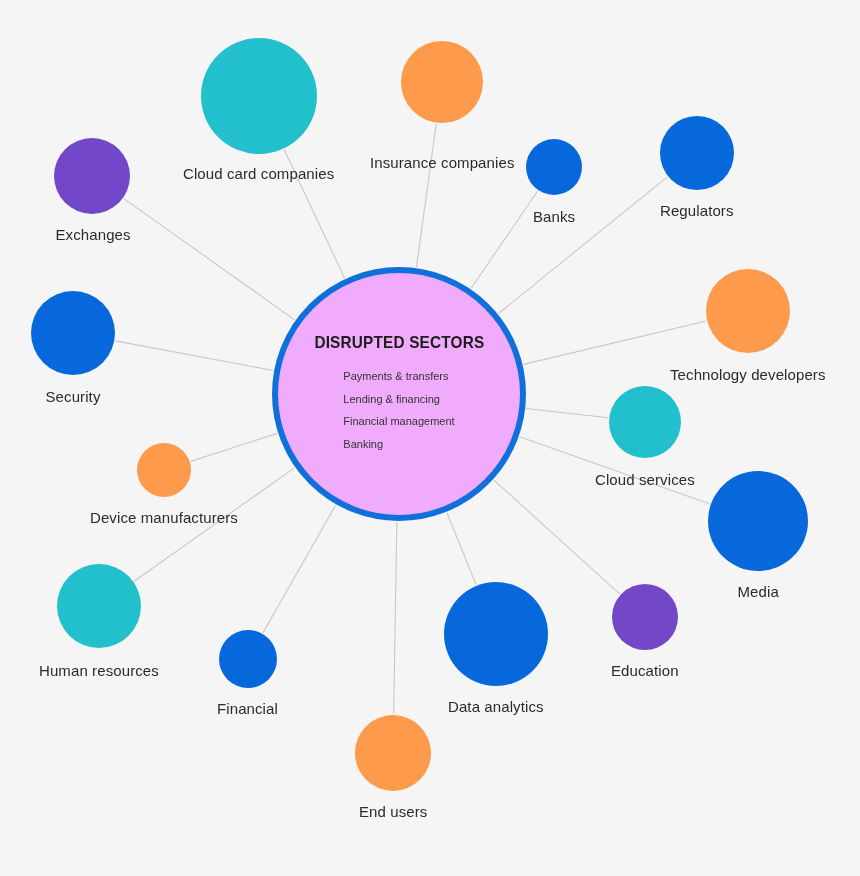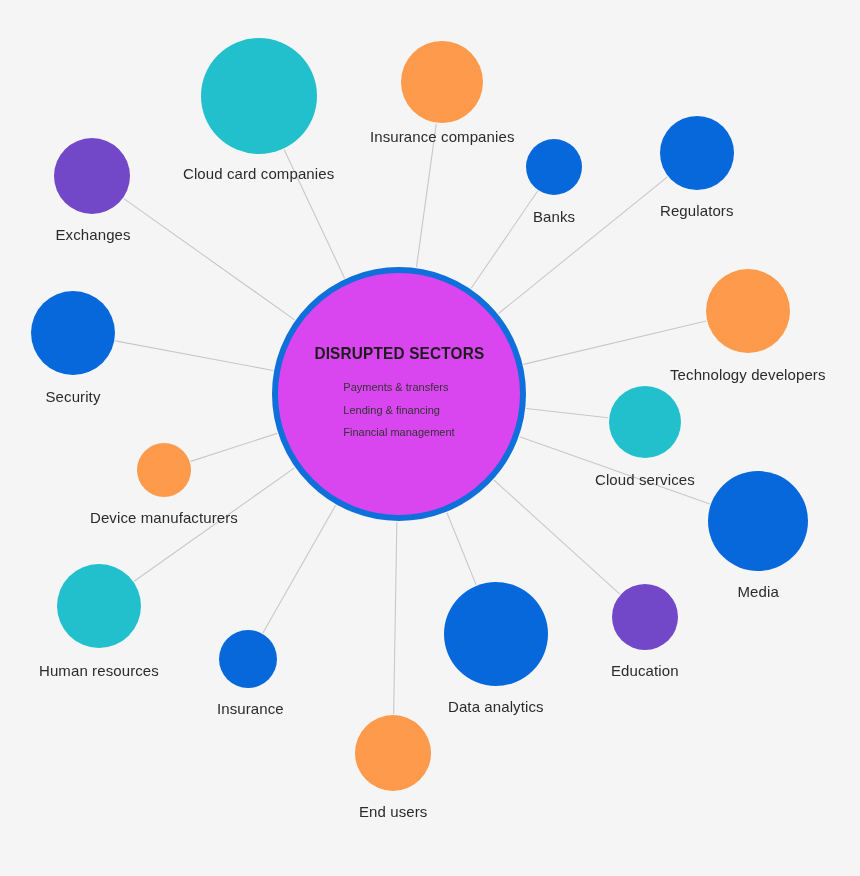--- a/index.html
+++ b/index.html
@@ -84,21 +84,21 @@
       <line x1="294.46675442293474" y1="467.87016020779276" x2="134.11663718604535" y2="581.1842430551947" stroke="#c8c8c8" stroke-width="1.1"></line>
       <line x1="446.9639714159001" y1="512.6737437094437" x2="476.1399180856039" y2="584.8616529953085" stroke="#c8c8c8" stroke-width="1.1"></line>
       <line x1="335.6298488039822" y1="505.21251699963386" x2="262.8523791865667" y2="632.9345663282108" stroke="#c8c8c8" stroke-width="1.1"></line>
       <line x1="396.86102295061823" y1="521.9821267880099" x2="393.65171956973353" y2="714.0054457442783" stroke="#c8c8c8" stroke-width="1.1"></line>
     </svg>
 
   <div id="nodes-layer">
       <div class="node" style="left: 201px; top: 38px; width: 116px; height: 116px; background: rgb(34, 191, 204);"></div>
       <div class="node-label" style="left: 183px; top: 165px; width: auto; text-align: left;">Cloud card companies</div>
       <div class="node" style="left: 401px; top: 41px; width: 82px; height: 82px; background: rgb(253, 154, 75);"></div>
-      <div class="node-label" style="left: 370px; top: 128px; width: auto; text-align: left;">Insurance companies</div>
+      <div class="node-label" style="left: 370px; top: 154px; width: auto; text-align: left;">Insurance companies</div>
       <div class="node" style="left: 54px; top: 138px; width: 76px; height: 76px; background: rgb(114, 71, 200);"></div>
       <div class="node-label" style="left: 55.5px; top: 226px; width: auto; text-align: left;">Exchanges</div>
       <div class="node" style="left: 526px; top: 139px; width: 56px; height: 56px; background: rgb(6, 104, 219);"></div>
       <div class="node-label" style="left: 533px; top: 208px; width: auto; text-align: left;">Banks</div>
       <div class="node" style="left: 660px; top: 116px; width: 74px; height: 74px; background: rgb(6, 104, 219);"></div>
       <div class="node-label" style="left: 660px; top: 202px; width: auto; text-align: left;">Regulators</div>
       <div class="node" style="left: 706px; top: 269px; width: 84px; height: 84px; background: rgb(253, 154, 75);"></div>
       <div class="node-label" style="left: 670px; top: 366px; width: auto; text-align: left;">Technology developers</div>
       <div class="node" style="left: 31px; top: 291px; width: 84px; height: 84px; background: rgb(6, 104, 219);"></div>
       <div class="node-label" style="left: 45.5px; top: 388px; width: auto; text-align: left;">Security</div>
@@ -108,27 +108,28 @@
       <div class="node-label" style="left: 737.5px; top: 583px; width: auto; text-align: left;">Media</div>
       <div class="node" style="left: 137px; top: 443px; width: 54px; height: 54px; background: rgb(253, 154, 75);"></div>
       <div class="node-label" style="left: 90px; top: 509px; width: auto; text-align: left;">Device manufacturers</div>
       <div class="node" style="left: 612px; top: 584px; width: 66px; height: 66px; background: rgb(114, 71, 200);"></div>
       <div class="node-label" style="left: 611px; top: 662px; width: auto; text-align: left;">Education</div>
       <div class="node" style="left: 57px; top: 564px; width: 84px; height: 84px; background: rgb(34, 191, 204);"></div>
       <div class="node-label" style="left: 39px; top: 662px; width: auto; text-align: left;">Human resources</div>
       <div class="node" style="left: 444px; top: 582px; width: 104px; height: 104px; background: rgb(6, 104, 219);"></div>
       <div class="node-label" style="left: 448px; top: 698px; width: auto; text-align: right;">Data analytics</div>
       <div class="node" style="left: 219px; top: 630px; width: 58px; height: 58px; background: rgb(6, 104, 219);"></div>
-      <div class="node-label" style="left: 217px; top: 700px; width: auto; text-align: left;">Insurance</div>
+      <div class="node-label" style="left: 217px; top: 700px; width: auto; text-align: left;">Financial</div>
       <div class="node" style="left: 355px; top: 715px; width: 76px; height: 76px; background: rgb(253, 154, 75);"></div>
       <div class="node-label" style="left: 359px; top: 803px; width: auto; text-align: left;">End users</div>
     </div>
 
-  <div id="hub" style="left: 272px; top: 267px; width: 254px; height: 254px; border: 6px solid rgb(15, 111, 219); background: #d946ef;">
+  <div id="hub" style="left: 272px; top: 267px; width: 254px; height: 254px; border: 6px solid rgb(15, 111, 219); background: #f0abfc;">
     <div id="hub-title">DISRUPTED SECTORS</div>
     <div id="hub-lines">
         <div class="hub-line">Payments &amp; transfers</div>
         <div class="hub-line">Lending &amp; financing</div>
         <div class="hub-line">Financial management</div>
+        <div class="hub-line">Banking</div>
       </div>
   </div>
 
 </div>
 
 </body></html>

